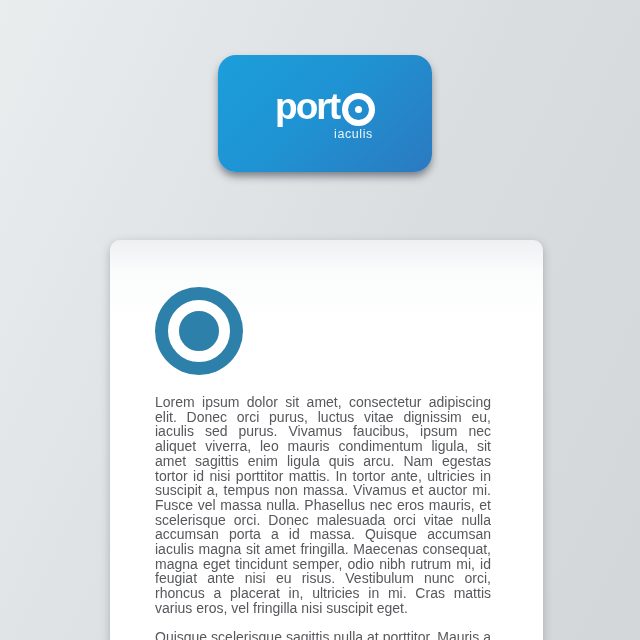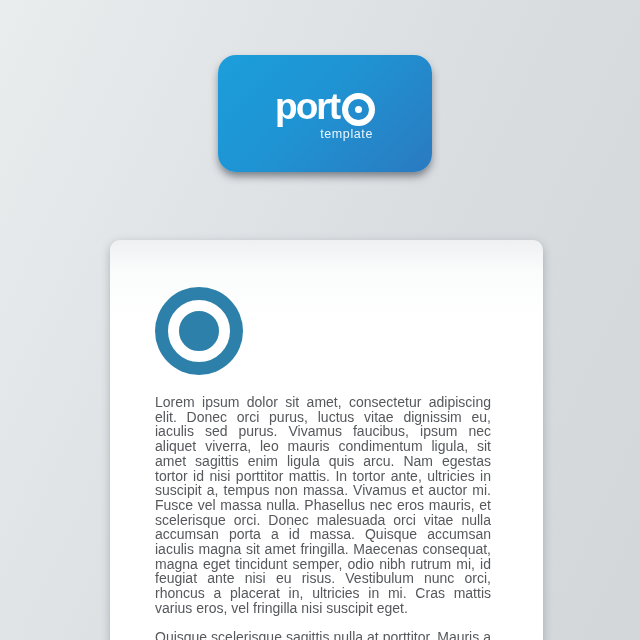--- a/index.html
+++ b/index.html
@@ -126,21 +126,21 @@
 <div class="scene">
 
   <div class="brand-card">
     <div class="logo-block">
       <div class="wordmark">
         <span>port</span>
         <span class="o-ring">
           <span class="dot"></span>
         </span>
       </div>
-      <span class="tagline">template</span>
+      <span class="tagline">iaculis</span>
     </div>
   </div>
 
   <div class="letter-page">
     <div class="letterhead-logo">
       <div class="inner-ring"></div>
     </div>
 
 
     <p class="body-text">Lorem ipsum dolor sit amet, consectetur adipiscing elit. Donec orci purus, luctus vitae dignissim eu, iaculis sed purus. Vivamus faucibus, ipsum nec aliquet viverra, leo mauris condimentum ligula, sit amet sagittis enim ligula quis arcu. Nam egestas tortor id nisi porttitor mattis. In tortor ante, ultricies in suscipit a, tempus non massa. Vivamus et auctor mi. Fusce vel massa nulla. Phasellus nec eros mauris, et scelerisque orci. Donec malesuada orci vitae nulla accumsan porta a id massa. Quisque accumsan iaculis magna sit amet fringilla. Maecenas consequat, magna eget tincidunt semper, odio nibh rutrum mi, id feugiat ante nisi eu risus. Vestibulum nunc orci, rhoncus a placerat in, ultricies in mi. Cras mattis varius eros, vel fringilla nisi suscipit eget.</p>

